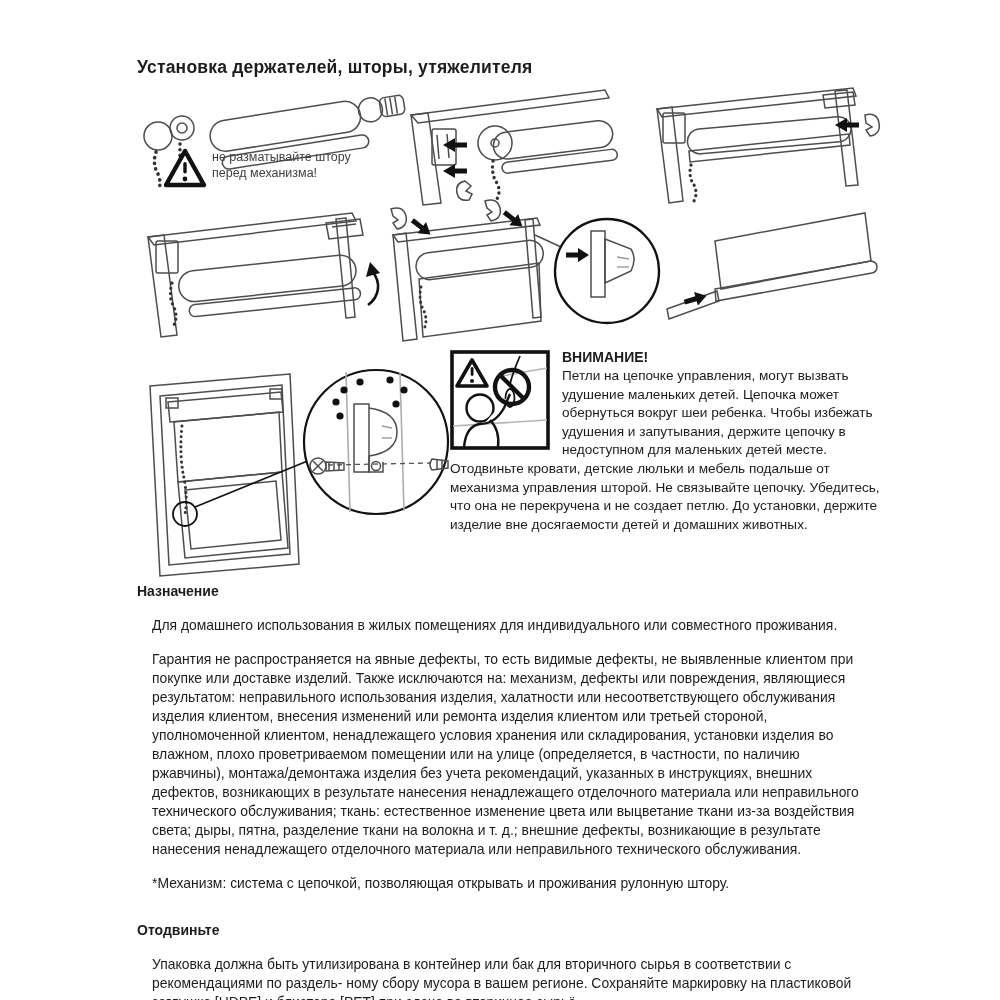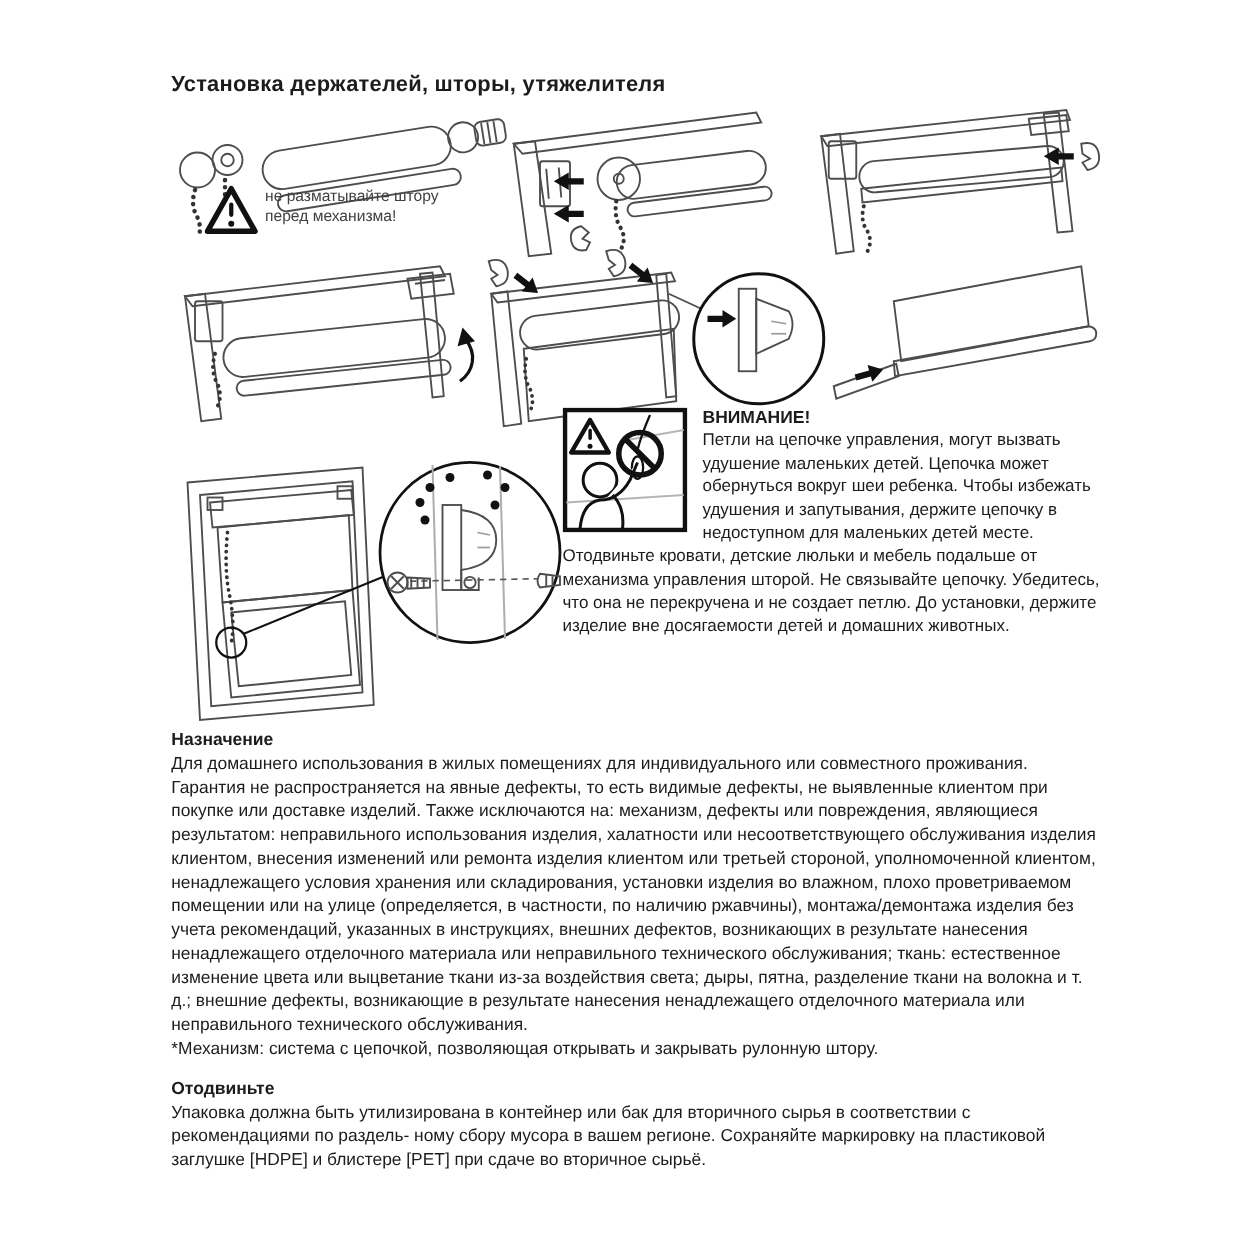--- a/index.html
+++ b/index.html
@@ -11,33 +11,33 @@
   .abs{position:absolute;}
   .page-title{
     left:137px;top:57px;font-size:17.5px;font-weight:700;letter-spacing:.2px;
   }
   .fig{overflow:visible;}
   .fig svg{display:block;overflow:visible;}
   .note-text{
     left:212px;top:149px;font-size:12.5px;line-height:16px;color:#404040;
   }
   .attention{
-    left:450px;top:324px;width:447px;font-size:13.6px;line-height:18.6px;
+    left:450px;top:348px;width:447px;font-size:13.6px;line-height:18.6px;
   }
   .attention .picto{
     float:left;width:100px;height:100px;margin:2px 12px 4px 0;
   }
   .attention h3{
     margin:0;font-size:14px;font-weight:700;line-height:19px;
   }
   .maintext{
     left:137px;top:582px;width:748px;font-size:13.9px;line-height:19px;
   }
   .maintext h3{margin:0;font-size:14px;font-weight:700;line-height:19px;}
-  .maintext p{margin:0;}
+  .maintext p{margin:15px;}
   .maintext .spacer{height:13px;}
   .lineart{stroke:#4d4d4d;stroke-width:1.5;fill:none;}
 </style>
 </head>
 <body>
 
 <div class="abs page-title">Установка держателей, шторы, утяжелителя</div>
 
 <div class="abs fig" style="left:138px;top:86px;width:270px;height:115px">
   <svg width="270" height="115" viewBox="0 0 270 115">
@@ -227,17 +227,17 @@
     <path d="M294,95 l16,2 0,7 -16,2 q-4,-5 0,-11 Z" fill="#e8e8e8" class="lineart"></path>
     <line x1="299" y1="96" x2="299" y2="105" class="lineart"></line>
     <line x1="304" y1="97" x2="304" y2="105" class="lineart"></line>
   </svg>
 </div>
 
 <div class="abs maintext">
   <h3>Назначение</h3>
   <p>Для домашнего использования в жилых помещениях для индивидуального или совместного проживания.</p>
   <p>Гарантия не распространяется на явные дефекты, то есть видимые дефекты, не выявленные клиентом при покупке или доставке изделий. Также исключаются на: механизм, дефекты или повреждения, являющиеся результатом: неправильного использования изделия, халатности или несоответствующего обслуживания изделия клиентом, внесения изменений или ремонта изделия клиентом или третьей стороной, уполномоченной клиентом, ненадлежащего условия хранения или складирования, установки изделия во влажном, плохо проветриваемом помещении или на улице (определяется, в частности, по наличию ржавчины), монтажа/демонтажа изделия без учета рекомендаций, указанных в инструкциях, внешних дефектов, возникающих в результате нанесения ненадлежащего отделочного материала или неправильного технического обслуживания; ткань: естественное изменение цвета или выцветание ткани из-за воздействия света; дыры, пятна, разделение ткани на волокна и т. д.; внешние дефекты, возникающие в результате нанесения ненадлежащего отделочного материала или неправильного технического обслуживания.</p>
-  <p>*Механизм: система с цепочкой, позволяющая открывать и закрывать рулонную штору.</p>
+  <p>*Механизм: система с цепочкой, позволяющая открывать и проживания рулонную штору.</p>
   <div class="spacer"></div>
   <h3>Отодвиньте</h3>
   <p>Упаковка должна быть утилизирована в контейнер или бак для вторичного сырья в соответствии с рекомендациями по раздель- ному сбору мусора в вашем регионе. Сохраняйте маркировку на пластиковой заглушке [HDPE] и блистере [PET] при сдаче во вторичное сырьё.</p>
 </div>
 
 </body></html>

